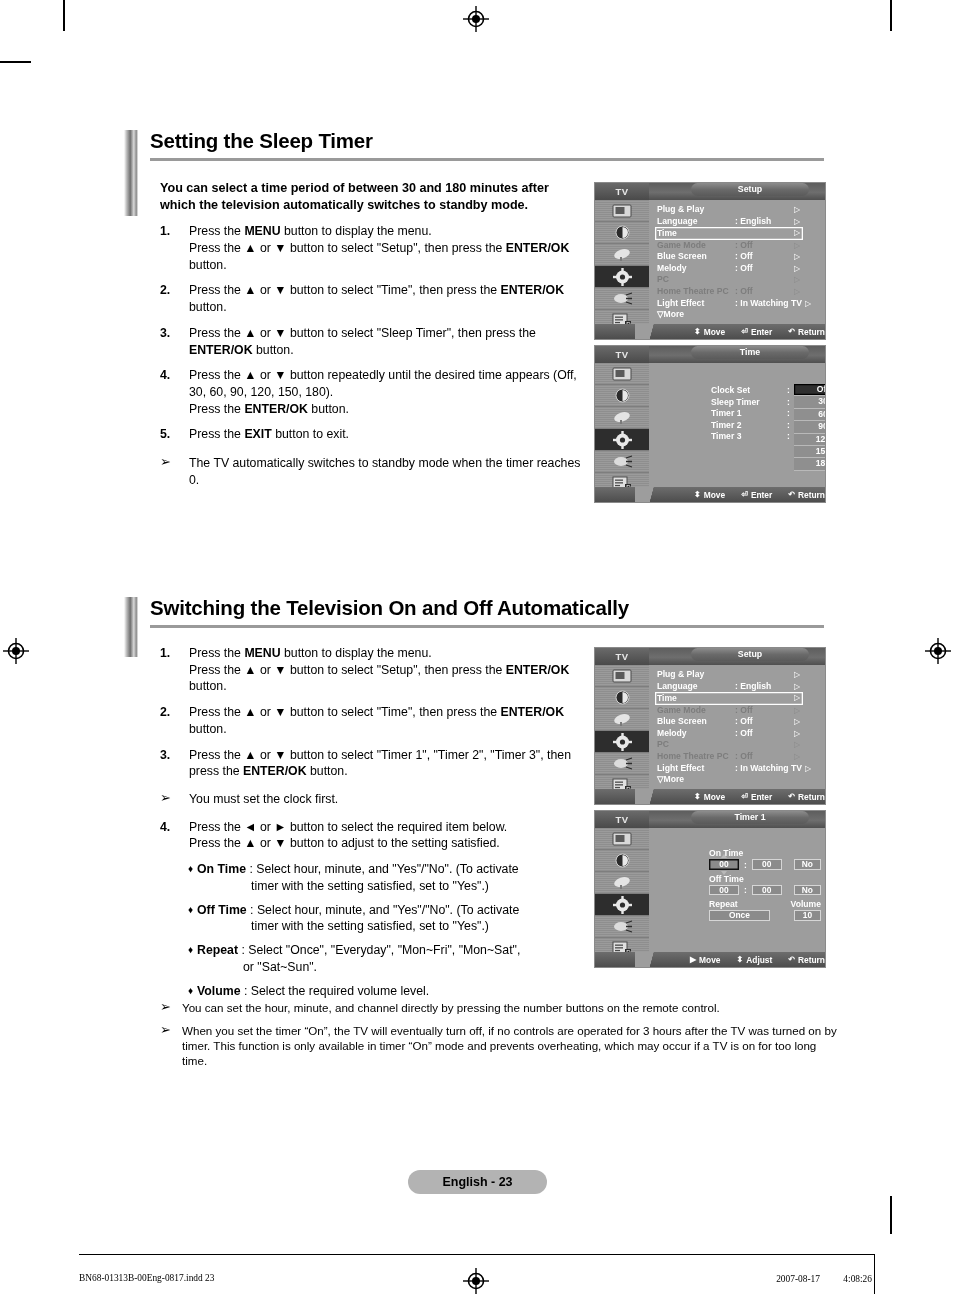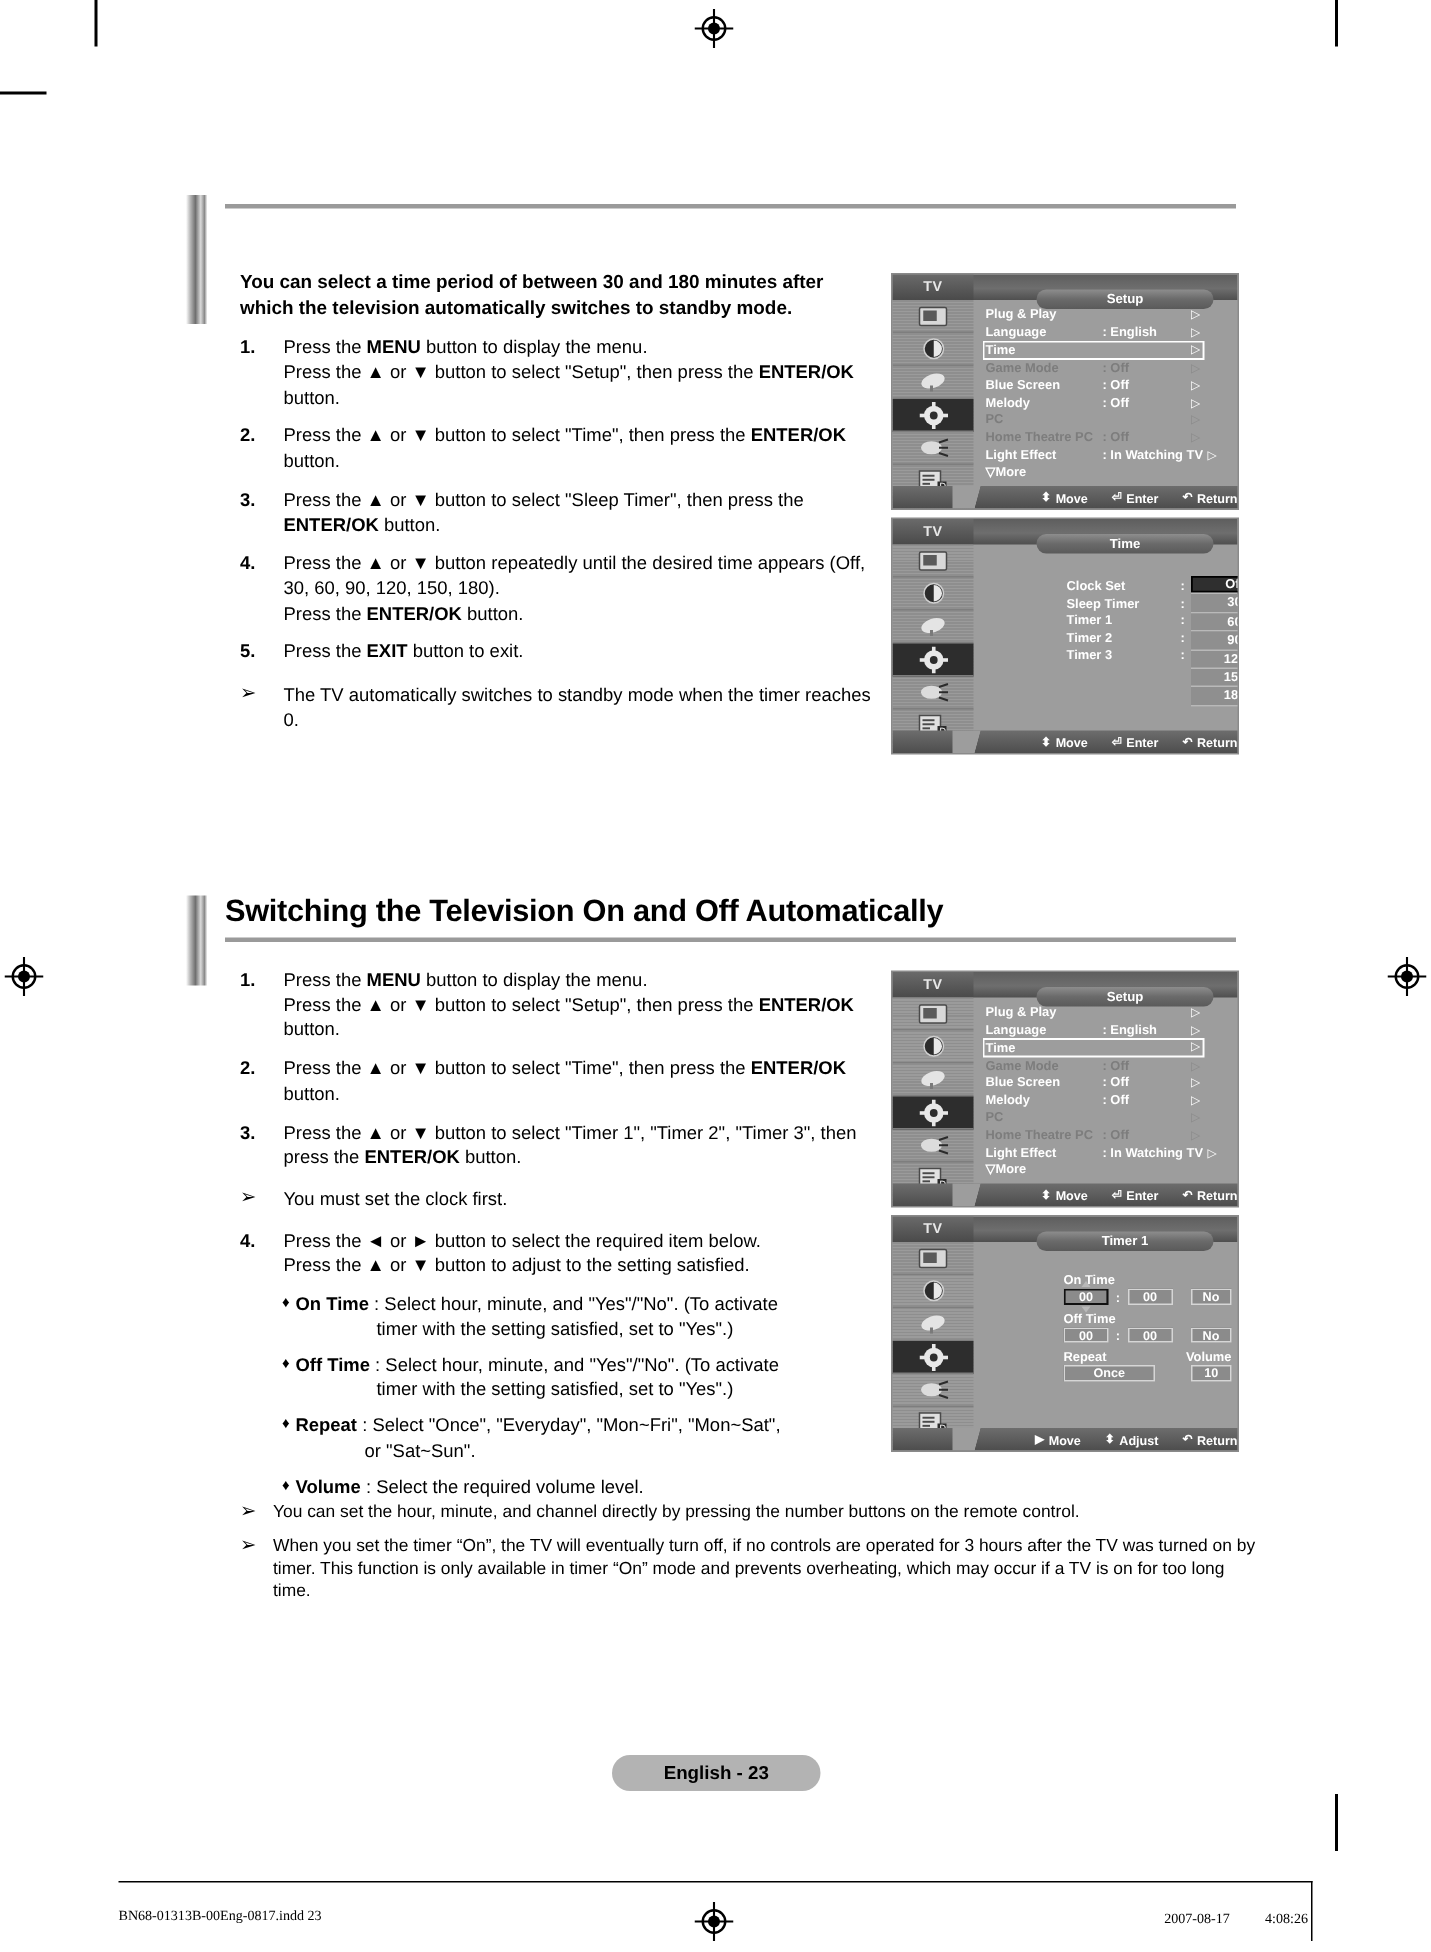--- a/index.html
+++ b/index.html
@@ -77,21 +77,21 @@
     position:absolute;left:0;top:0;width:100%;height:17px;
     background:linear-gradient(to bottom,#5e5e5e 0%,#6e6e6e 55%,#4f4f4f 100%);
   }
   .osd-tvlabel{
     position:absolute;left:0;top:0;width:54px;height:17px;
     color:#e8e8e8;font-size:9.5px;font-weight:bold;text-align:center;line-height:17px;
     letter-spacing:0.5px;
     background:linear-gradient(to bottom,#6a6a6a,#4a4a4a);
   }
   .osd-titlepill{
-    position:absolute;left:96px;top:10px;width:118px;height:13px;
+    position:absolute;left:96px;top:0;width:118px;height:13px;
     background:linear-gradient(to bottom,#8d8d8d 0%,#6a6a6a 50%,#5a5a5a 100%);
     border-radius:7px;
     color:#ffffff;font-size:8.8px;font-weight:bold;text-align:center;line-height:13px;
   }
   .osd-side{
     position:absolute;left:0;top:17px;width:54px;bottom:0;
     background:repeating-linear-gradient(0deg,#8e8e8e 0px,#8e8e8e 1px,#9b9b9b 1px,#9b9b9b 2px);
   }
   .osd-ic{
     position:relative;height:21px;width:54px;
@@ -201,20 +201,21 @@
   <svg width="26" height="26" viewBox="0 0 26 26">
       <circle cx="13" cy="13" r="7.5" fill="none" stroke="#000" stroke-width="1.6"></circle>
       <circle cx="13" cy="13" r="4" fill="#000"></circle>
       <line x1="13" y1="0" x2="13" y2="26" stroke="#000" stroke-width="1.4"></line>
       <line x1="0" y1="13" x2="26" y2="13" stroke="#000" stroke-width="1.4"></line>
     </svg>
 </div>
 
 <div class="section" style="left:124px;top:130px;width:700px;">
   <div class="sec-bar" style="height:86px;"></div>
+  <div class="sec-title">Setting the Sleep Timer</div>
   <div class="sec-rule"></div>
 </div>
 
 <div style="position:absolute;left:160px;top:180px;width:430px;">
   <div class="intro">You can select a time period of between 30 and 180 minutes after which the television automatically switches to standby mode.</div>
 
   <div class="steps">
     <div class="step">
       <div class="num">1.</div>
       <div class="txt">

